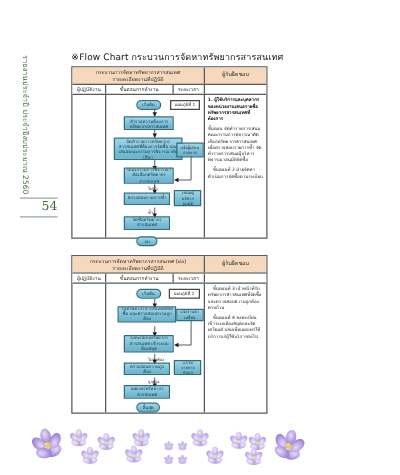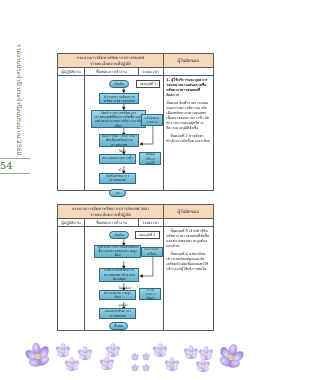--- a/index.html
+++ b/index.html
@@ -43,24 +43,24 @@
   }
   .side-vert-wrap span {
     display: block;
     font-size: 6px;
     color: #4e7040;
     white-space: nowrap;
     line-height: 12px;
   }
   .page-number-box {
     position: absolute;
-    left: 0;
+    left: 16px;
     top: 158px;
     width: 30px;
-    text-align: left;
+    text-align: right;
   }
   .page-number-box .rule-top,
   .page-number-box .rule-bot {
     height: 1px;
     background: #9aa79a;
     width: 100%;
   }
   .page-number-box .num {
     font-size: 10px;
     color: #3f6b33;
@@ -262,20 +262,24 @@
       <span>รายงานประจำปี ประจำปีงบประมาณ 2560</span>
     </div>
   </div>
 
   <div class="page-number-box">
     <div class="rule-top"></div>
     <div class="num">54</div>
     <div class="rule-bot"></div>
   </div>
 
+  <div class="doc-heading">
+    <span class="bullet">※</span>
+    <span>Flow Chart กระบวนการจัดหาทรัพยากรสารสนเทศ</span>
+  </div>
 
   <div class="flow-table" id="table-1">
 
     <div class="tbl-row hdr-band">
       <div class="hdr-left">
         <div class="hdr-line-a">กระบวนการจัดหาทรัพยากรสารสนเทศ</div>
         <div class="hdr-line-b">รายละเอียดงานที่ปฏิบัติ</div>
       </div>
       <div class="hdr-right">
         <div class="hdr-right-label">ผู้รับผิดชอบ</div>

